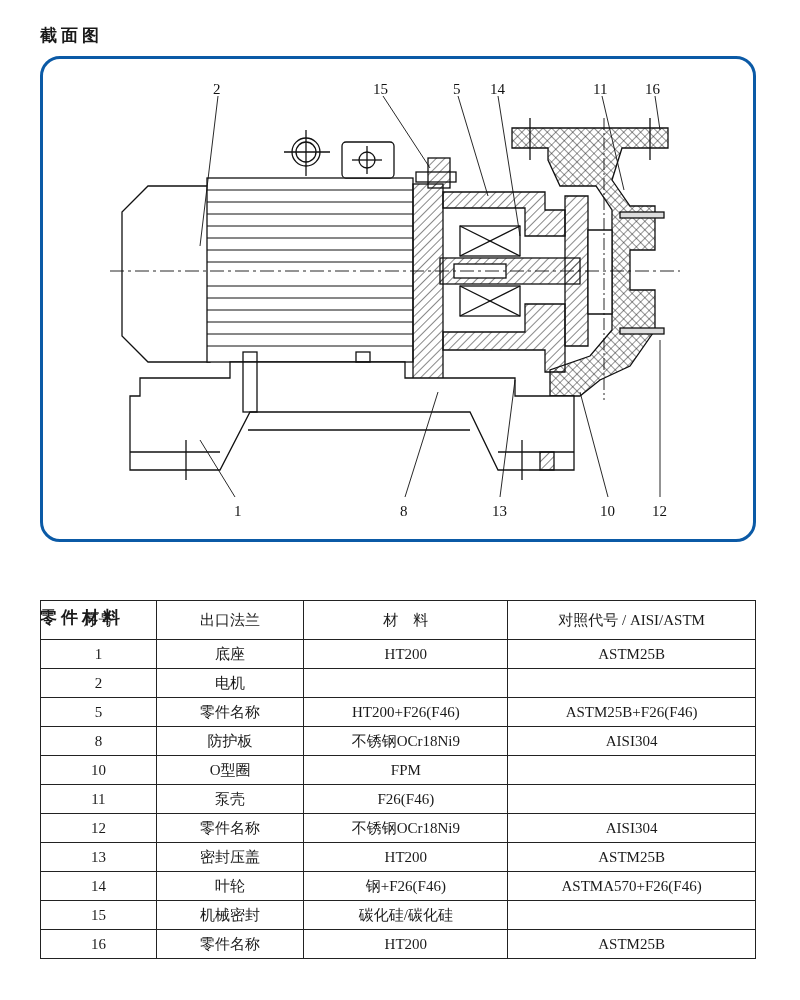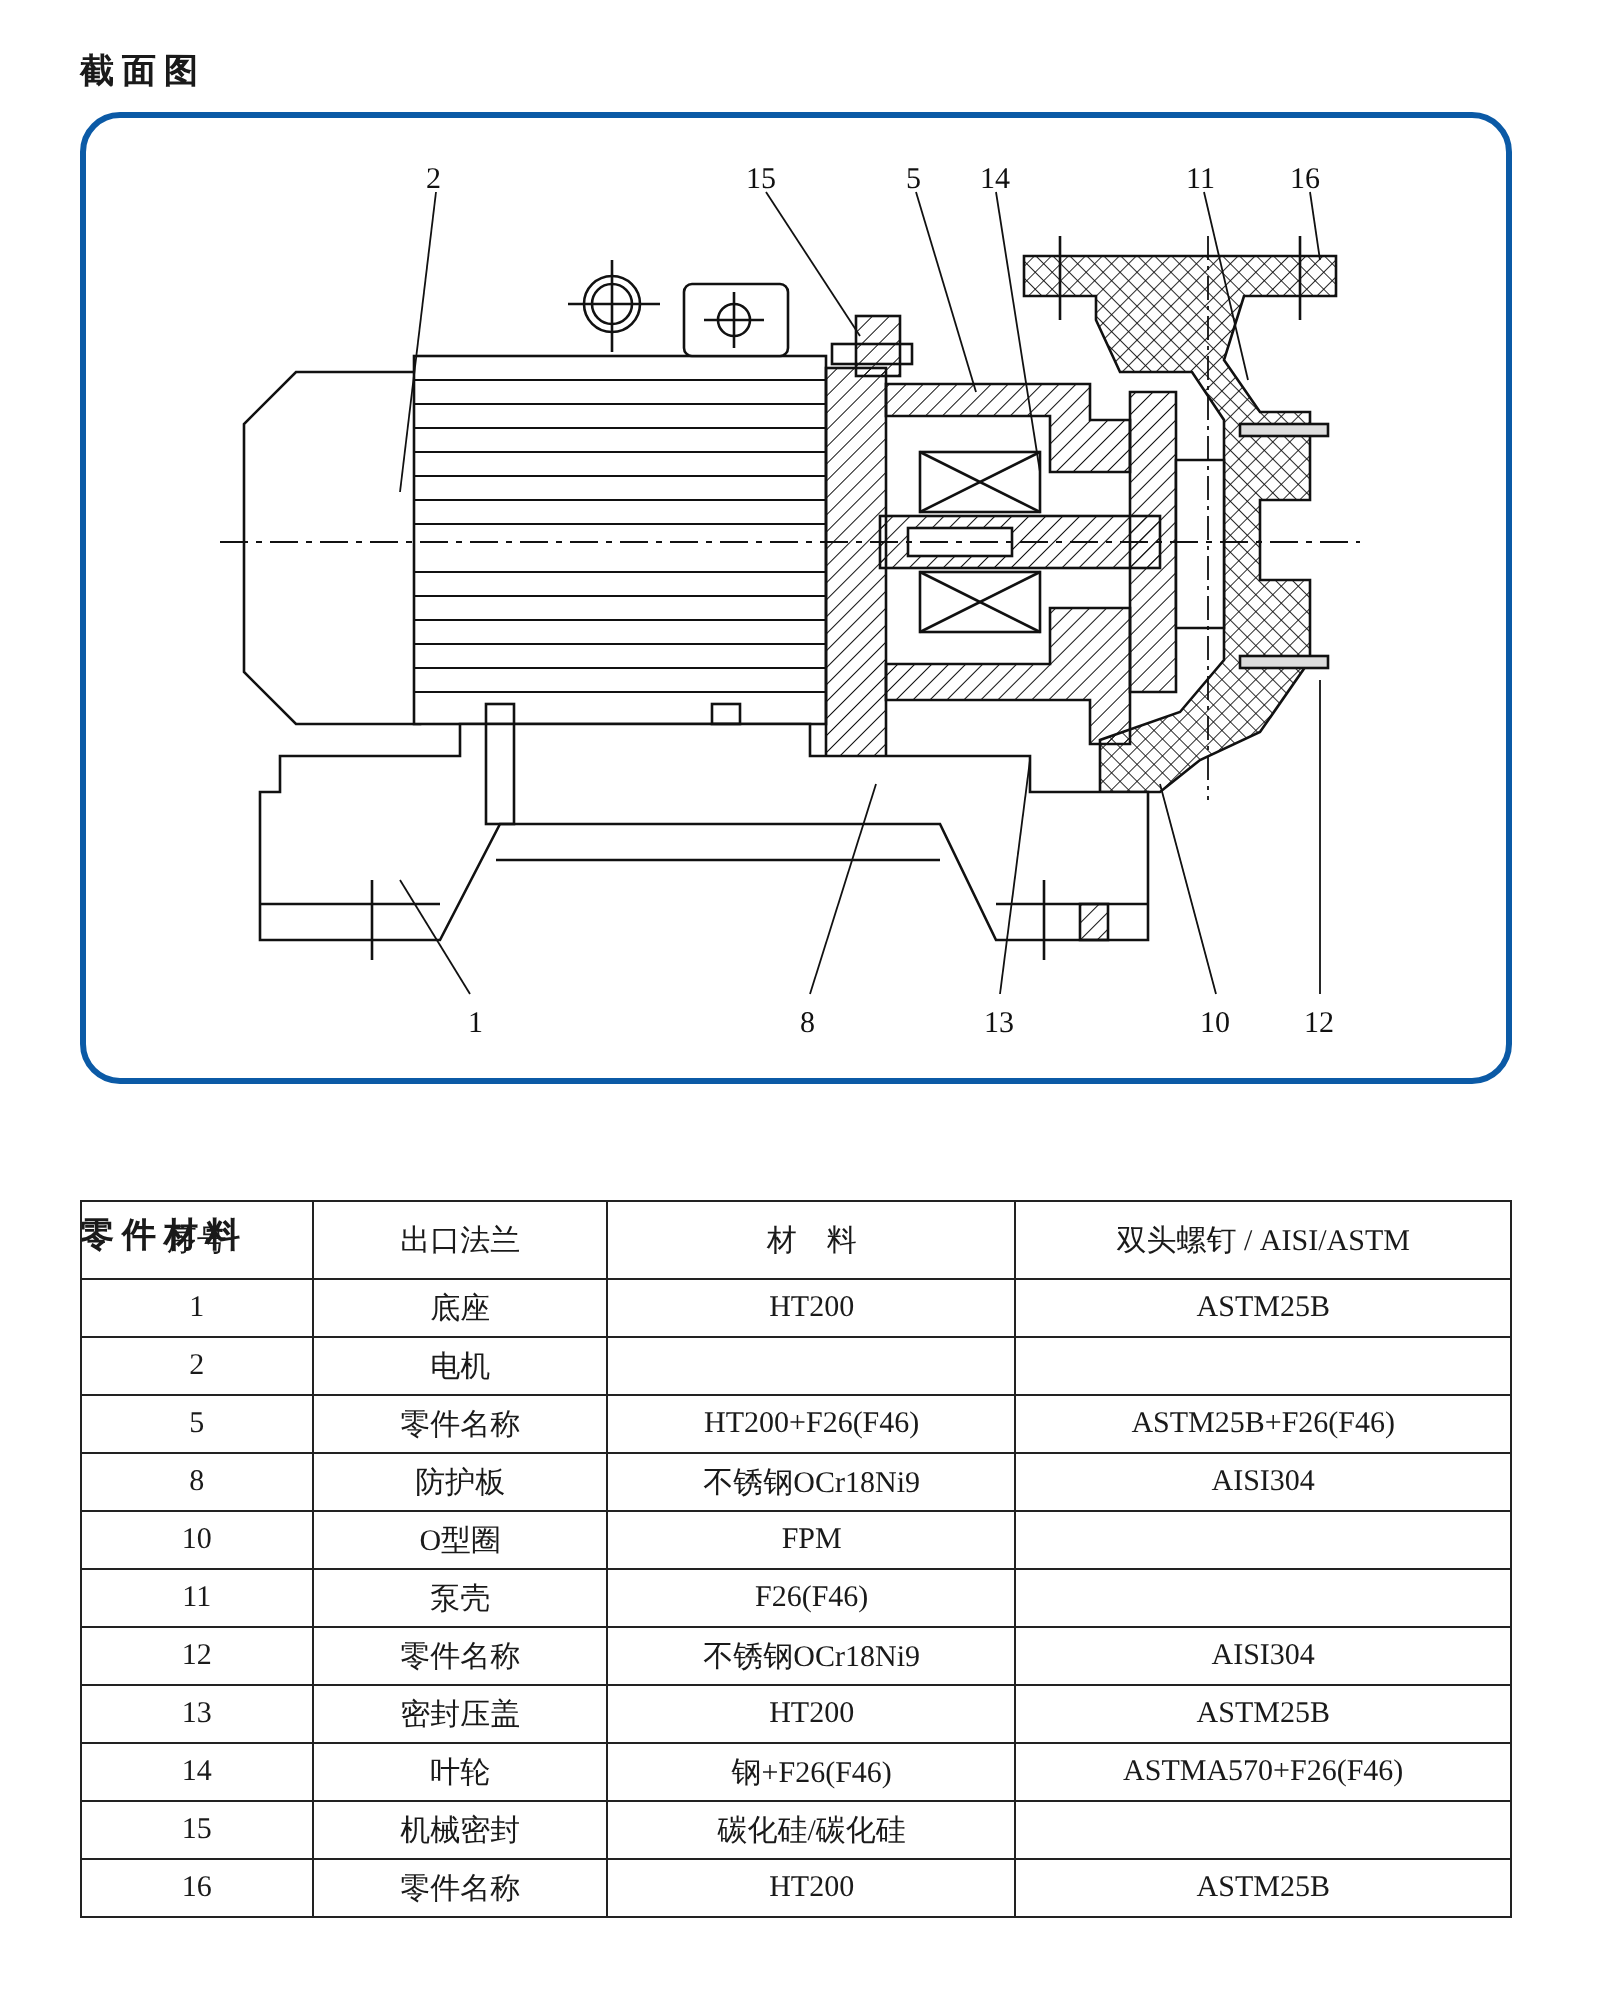--- a/index.html
+++ b/index.html
@@ -140,21 +140,21 @@
       <col class="c1">
       <col class="c2">
       <col class="c3">
       <col class="c4">
     </colgroup>
   <thead>
     <tr>
       <th>序号</th>
       <th>出口法兰</th>
       <th>材　料</th>
-      <th>双头螺钉 / AISI/ASTM</th>
+      <th>对照代号 / AISI/ASTM</th>
     </tr>
   </thead>
   <tbody>
     <tr>
         <td>1</td>
         <td>底座</td>
         <td>HT200</td>
         <td>ASTM25B</td>
       </tr>
     <tr>

